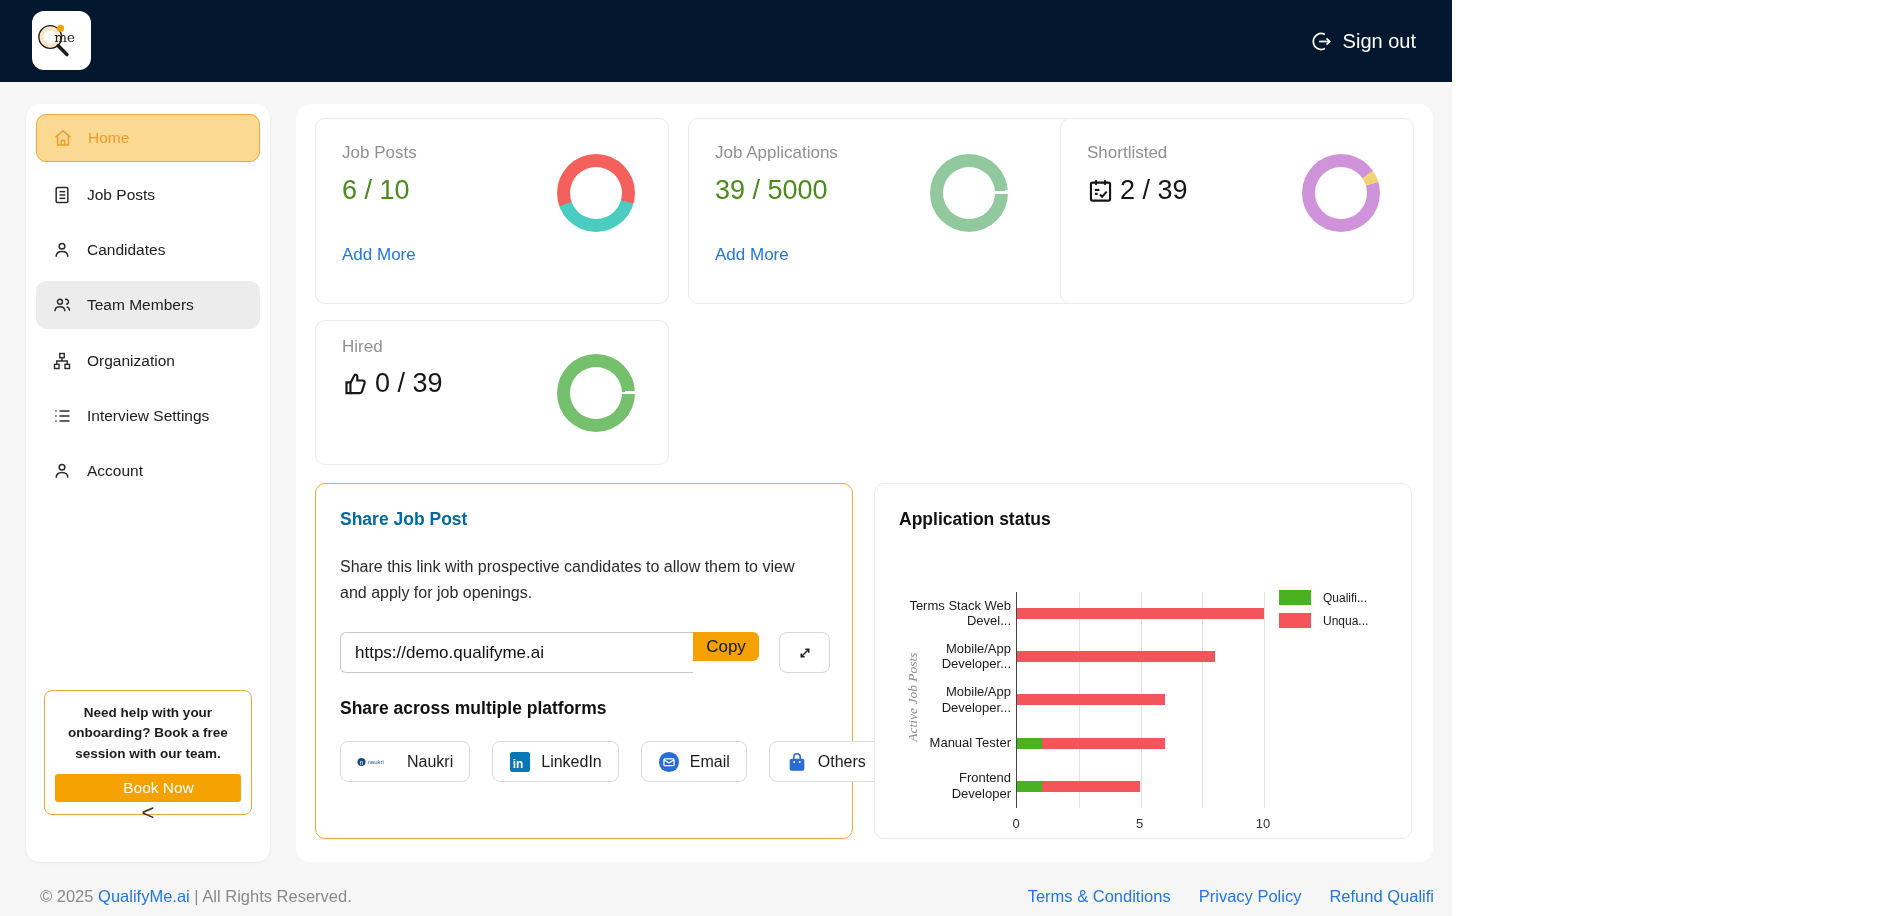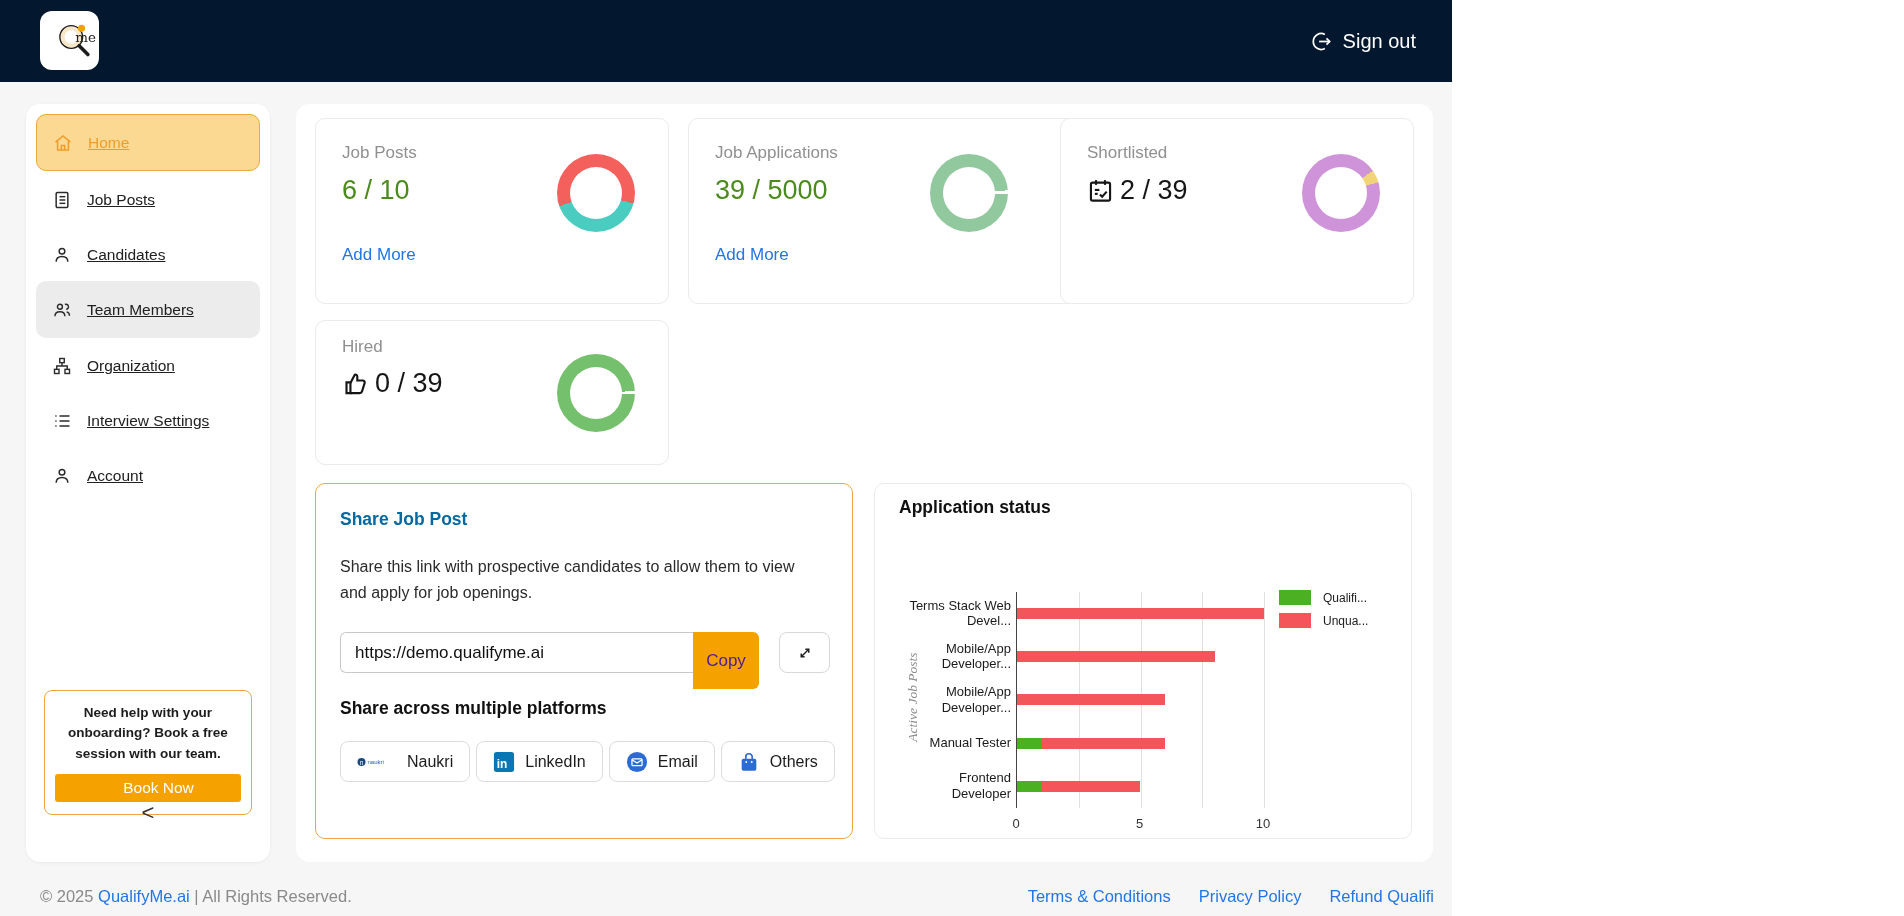--- a/index.html
+++ b/index.html
@@ -2,31 +2,31 @@
 <html style="--c-navy: #03172e; --c-accent: #f5a201; --c-accent-border: #f0a63f; --c-active-bg: #fcd992; --c-accent-text: #ee9d2b; --c-link: #2276e3; --c-green: #4a8b1c;"><head>
 <meta charset="utf-8">
 <style>
   * { margin:0; padding:0; box-sizing:border-box; }
   html,body { width:1904px; height:916px; background:#ffffff; overflow:hidden;
               font-family:"Liberation Sans", sans-serif; }
   .app { position:absolute; left:0; top:0; width:1452px; height:916px; background:#f6f6f7; }
 
   
   .navbar { position:absolute; left:0; top:0; width:1452px; height:82px; background:var(--c-navy); }
-  .logo-box { position:absolute; left:40px; top:11px; width:59px; height:59px; background:#fff; border-radius:12px;
-              display:flex; align-items:center; justify-content:flex-end; }
+  .logo-box { position:absolute; left:32px; top:11px; width:59px; height:59px; background:#fff; border-radius:12px;
+              display:flex; align-items:center; justify-content:flex-start; }
   .signout { position:absolute; right:36px; top:0; height:82px; display:flex; align-items:center; gap:10px;
              color:#fff; font-size:20px; cursor:pointer; }
 
   
   .sidebar { position:absolute; left:26px; top:104px; width:244px; height:758px; background:#fff;
              border-radius:14px; box-shadow:0 1px 3px rgba(0,0,0,.06); }
-  .nav-item { position:absolute; left:10px; width:224px; height:57px; border-radius:10px;
+  .nav-item { position:absolute; left:10px; width:224px; height:48px; border-radius:10px;
               display:flex; align-items:center; gap:15px; padding-left:16px;
-              font-size:15.5px; color:#202020; cursor:pointer;text-decoration:underline; }
+              font-size:15.5px; color:#202020; cursor:pointer; }
   .nav-item svg { width:20px; height:20px; flex:0 0 auto; }
   .nav-item.active { background:var(--c-active-bg); border:1.5px solid var(--c-accent-border); color:var(--c-accent-text); }
   .nav-item.hovered { background:#ececec; }
   .help-box { position:absolute; left:18px; top:586px; width:208px; border:1px solid var(--c-accent-border);
               border-radius:8px; padding:12px 10px 12px; text-align:center; }
   .help-text { font-size:13.5px; font-weight:700; color:#1c1c1c; line-height:1.5; }
   .book-now { margin-top:10px; width:100%; height:28px; background:var(--c-accent); color:#fff;
               border:none; border-radius:3px; font-size:15.5px; font-family:inherit; cursor:pointer;padding-left:21px; }
   .collapse-chevron { position:absolute; left:0; top:696px; width:244px; text-align:center;
                       font-size:22px; color:#333; cursor:pointer; }
@@ -52,35 +52,35 @@
   .stat4 .stat-value { top:47px; }
 
   
   .share-card { position:absolute; left:315px; top:483px; width:538px; height:356px;
                 background:#fff; border:1px solid var(--c-accent-border); border-radius:10px; }
   .share-title { position:absolute; left:24px; top:25px; font-size:17.5px; font-weight:700; color:#0369a1; }
   .share-desc { position:absolute; left:24px; top:70px; width:475px; font-size:16px; line-height:1.6; color:#2b2b2b; }
   .share-input { position:absolute; left:24px; top:148px; width:353px; height:41px;
                  border:1px solid #c9c9c9; border-right:none; border-radius:6px 0 0 6px;
                  padding:8px 14px; font-size:17px; color:#111; font-family:inherit; }
-  .copy-btn { position:absolute; left:377px; top:148px; width:66px; height:57px; background:var(--c-accent);
-              color:#4c1d95; border:none; border-radius:0 6px 6px 0; font-size:17px; font-family:inherit; cursor:pointer; }
+  .copy-btn { position:absolute; left:377px; top:148px; width:66px; height:29px; background:var(--c-accent);
+              color:#0f172a; border:none; border-radius:0 6px 6px 0; font-size:17px; font-family:inherit; cursor:pointer; }
   .expand-btn { position:absolute; left:463px; top:148px; width:51px; height:41px; background:#fff;
                 border:1px solid #d8d8d8; border-radius:8px; cursor:pointer;
                 display:flex; align-items:center; justify-content:center; }
   .share-sub { position:absolute; left:24px; top:214px; font-size:17.5px; font-weight:700; color:#111; }
-  .platforms { position:absolute; left:24px; top:257px; display:flex; gap:6px; }
+  .platforms { position:absolute; left:24px; top:257px; display:flex; gap:22px; }
   .platform-btn { height:41px; padding:0 16px; background:#fff; border:1px solid #dcdcdc; border-radius:8px;
                   display:flex; align-items:center; gap:10px; font-size:16px; color:#1c1c1c;
                   font-family:inherit; cursor:pointer; }
 
   
   .chart-card { position:absolute; left:874px; top:483px; width:538px; height:356px;
                 background:#fff; border:1px solid #ebebeb; border-radius:10px; overflow:hidden; }
-  .chart-title { position:absolute; left:24px; top:13px; font-size:17.5px; font-weight:700; color:#111; }
+  .chart-title { position:absolute; left:24px; top:25px; font-size:17.5px; font-weight:700; color:#111; }
   .plot { position:absolute; left:141px; top:108px; width:248px; height:216px; border-left:1.5px solid #444; }
   .gridline { position:absolute; top:0; width:1px; height:216px; background:#e0e0e0; }
   .chart-row { position:relative; height:43.2px; display:flex; align-items:center; }
   .bar-stack { display:flex; height:11px; }
   .bar-seg { height:11px; }
   .cat-label { position:absolute; width:128px; right:400px; text-align:right; font-size:13px;
                color:#1b1b1b; line-height:1.2; transform:translateY(-50%); }
   .ylabel { position:absolute; left:-42px; top:205px; transform:rotate(-90deg); transform-origin:center;
             width:160px; text-align:center; font-size:13.5px; font-style:italic; color:#8a8a8a;
             font-family:"Liberation Serif", serif; }

